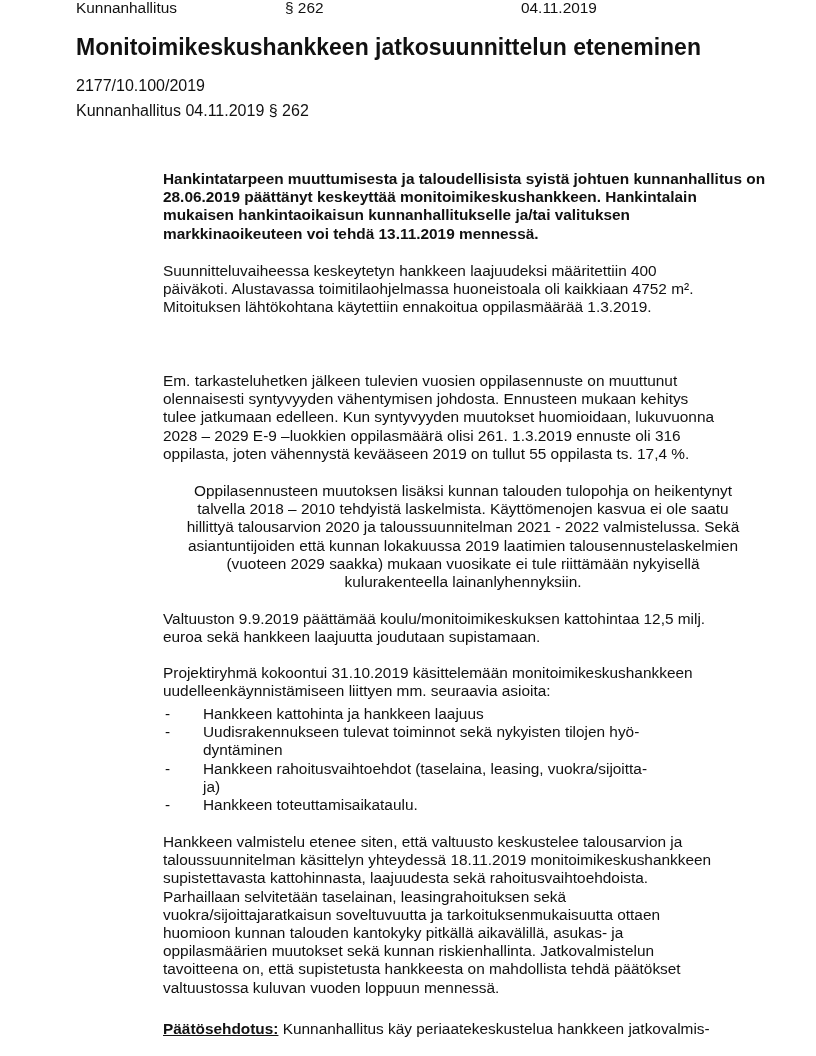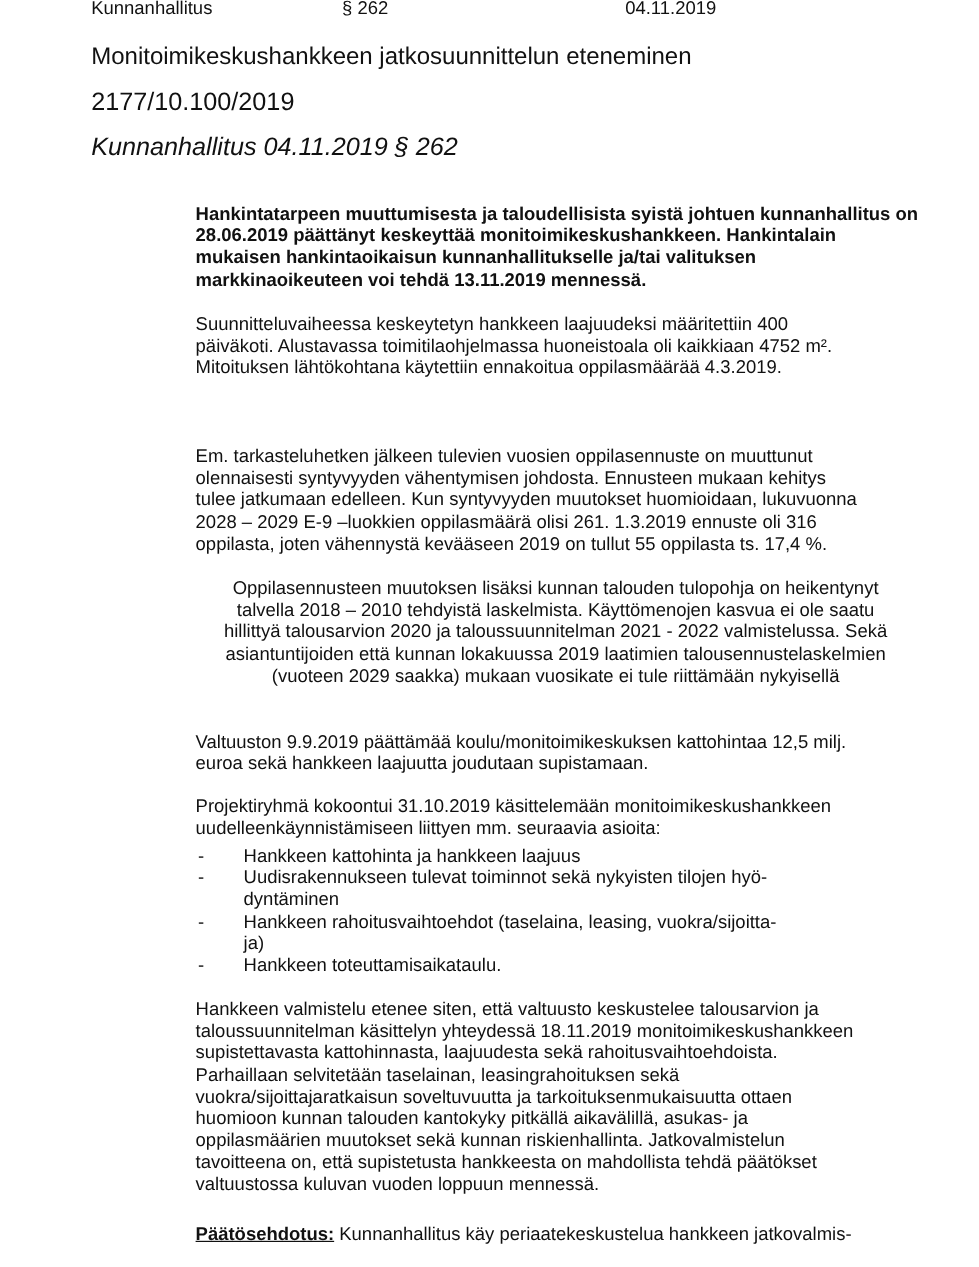--- a/index.html
+++ b/index.html
@@ -3,22 +3,22 @@
   <meta charset="utf-8">
   <style>
     html, body { margin: 0; padding: 0; background: #ffffff; }
     body {
       width: 816px; height: 1056px; position: relative; overflow: hidden;
       font-family: "Liberation Sans", sans-serif; color: #111111;
       font-size: 15.4px;
     }
     .abs { position: absolute; white-space: nowrap; }
     .hdr { top: -2px; font-size: 15.4px; line-height: 20px; }
-    .title { left: 76px; top: 36px; font-size: 20px; font-weight: normal; line-height: 22px; }
-    .meta { left: 76px; font-size: 21px; line-height: 20px; }
+    .title { left: 76px; top: 36px; font-size: 23px; font-weight: bold; line-height: 22px; }
+    .meta { left: 76px; font-size: 16px; line-height: 20px; }
     .body-text {
       position: absolute; left: 163px; width: 600px;
       font-size: 15.4px; line-height: 18.2px;
     }
     .body-text .line { display: block; white-space: nowrap; }
     .list-item { position: absolute; left: 163px; font-size: 15.4px; line-height: 18.2px; }
     .list-item .dash { position: absolute; left: 2px; top: 0; }
     .list-item .txt { position: absolute; left: 40px; top: 0; white-space: nowrap; }
     .list-item .txt .line { display: block; }
     .proposal-label { font-weight: bold; text-decoration: underline; margin-top: 16px; }
@@ -26,49 +26,50 @@
 </head>
 <body>
 
 <div class="abs hdr" style="left:76px;">Kunnanhallitus</div>
 <div class="abs hdr" style="left:285px;">§ 262</div>
 <div class="abs hdr" style="left:521px;">04.11.2019</div>
 
 <div class="abs title">Monitoimikeskushankkeen jatkosuunnittelun eteneminen</div>
 
 <div class="abs meta" style="top:76px;">2177/10.100/2019</div>
-<div class="abs meta" style="top:113px;font-style:italic;">Kunnanhallitus 04.11.2019 § 262</div>
+<div class="abs meta" style="top:101px;">Kunnanhallitus 04.11.2019 § 262</div>
 
 <div class="body-text" style="top:170px;font-weight:bold;">
   <span class="line">Hankintatarpeen muuttumisesta ja taloudellisista syistä johtuen kunnanhallitus on</span>
   <span class="line">28.06.2019 päättänyt keskeyttää monitoimikeskushankkeen. Hankintalain</span>
   <span class="line">mukaisen hankintaoikaisun kunnanhallitukselle ja/tai valituksen</span>
   <span class="line">markkinaoikeuteen voi tehdä 13.11.2019 mennessä.</span>
 </div>
 
 <div class="body-text" style="top:262px;">
   <span class="line">Suunnitteluvaiheessa keskeytetyn hankkeen laajuudeksi määritettiin 400</span>
   <span class="line">päiväkoti. Alustavassa toimitilaohjelmassa huoneistoala oli kaikkiaan 4752 m².</span>
-  <span class="line">Mitoituksen lähtökohtana käytettiin ennakoitua oppilasmäärää 4.3.2019.</span>
+  <span class="line">Mitoituksen lähtökohtana käytettiin ennakoitua oppilasmäärää 1.3.2019.</span>
 </div>
 
 <div class="body-text" style="top:372px;">
   <span class="line">Em. tarkasteluhetken jälkeen tulevien vuosien oppilasennuste on muuttunut</span>
   <span class="line">olennaisesti syntyvyyden vähentymisen johdosta. Ennusteen mukaan kehitys</span>
   <span class="line">tulee jatkumaan edelleen. Kun syntyvyyden muutokset huomioidaan, lukuvuonna</span>
   <span class="line">2028 – 2029 E-9 –luokkien oppilasmäärä olisi 261. 1.3.2019 ennuste oli 316</span>
   <span class="line">oppilasta, joten vähennystä kevääseen 2019 on tullut 55 oppilasta ts. 17,4 %.</span>
 </div>
 
 <div class="body-text" style="top:482px;text-align:center;">
   <span class="line">Oppilasennusteen muutoksen lisäksi kunnan talouden tulopohja on heikentynyt</span>
   <span class="line">talvella 2018 – 2010 tehdyistä laskelmista. Käyttömenojen kasvua ei ole saatu</span>
   <span class="line">hillittyä talousarvion 2020 ja taloussuunnitelman 2021 - 2022 valmistelussa. Sekä</span>
   <span class="line">asiantuntijoiden että kunnan lokakuussa 2019 laatimien talousennustelaskelmien</span>
   <span class="line">(vuoteen 2029 saakka) mukaan vuosikate ei tule riittämään nykyisellä</span>
+  <span class="line">kulurakenteella lainanlyhennyksiin.</span>
 </div>
 
 <div class="body-text" style="top:610px;">
   <span class="line">Valtuuston 9.9.2019 päättämää koulu/monitoimikeskuksen kattohintaa 12,5 milj.</span>
   <span class="line">euroa sekä hankkeen laajuutta joudutaan supistamaan.</span>
 </div>
 
 <div class="body-text" style="top:664px;">
   <span class="line">Projektiryhmä kokoontui 31.10.2019 käsittelemään monitoimikeskushankkeen</span>
   <span class="line">uudelleenkäynnistämiseen liittyen mm. seuraavia asioita:</span>

